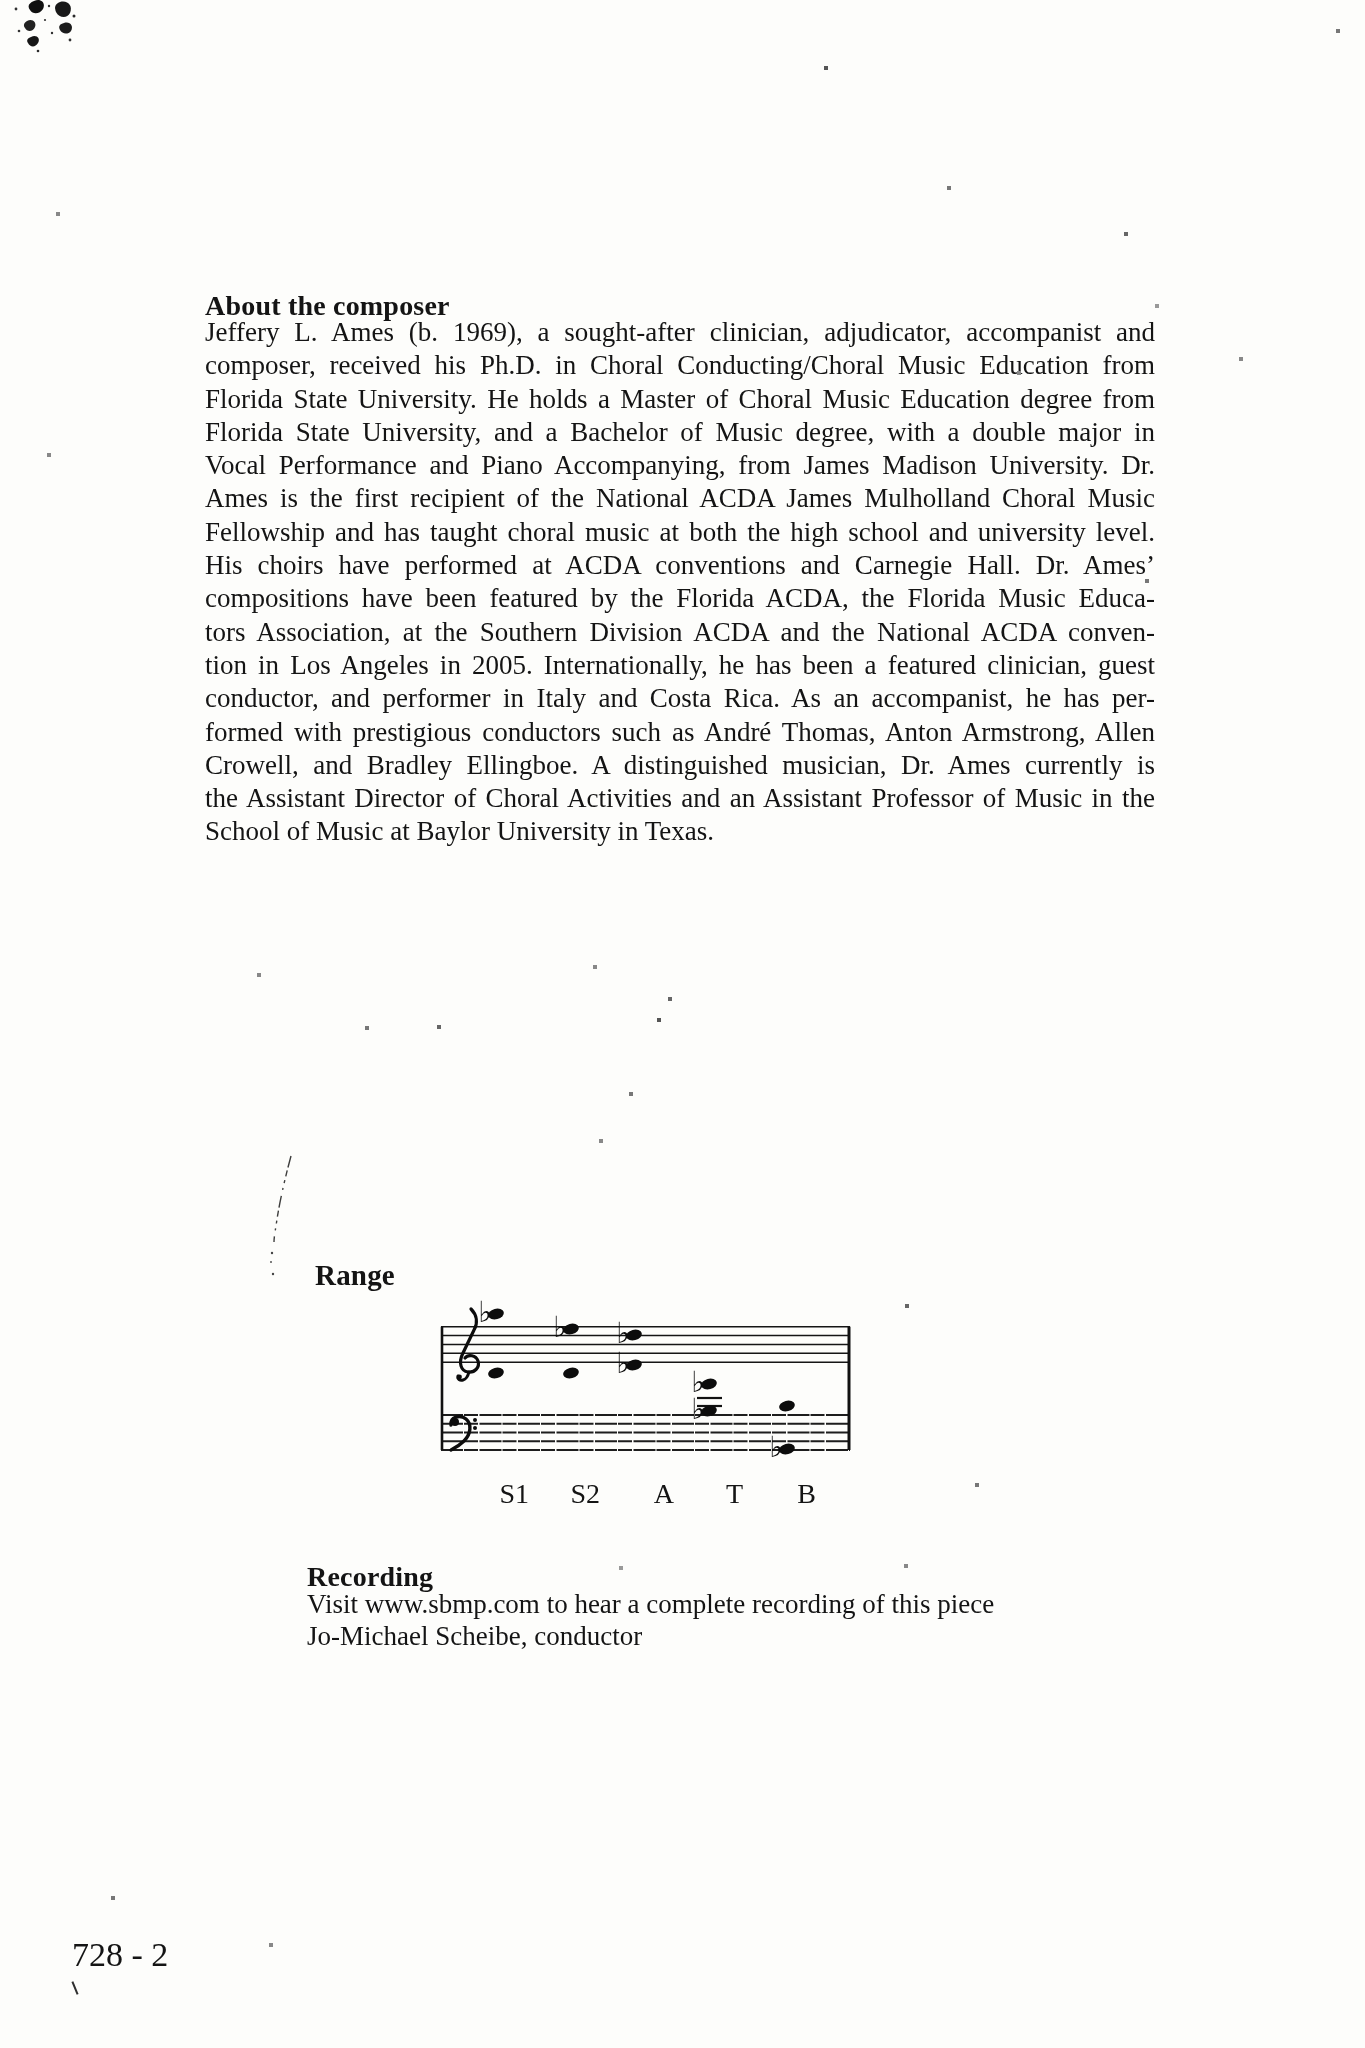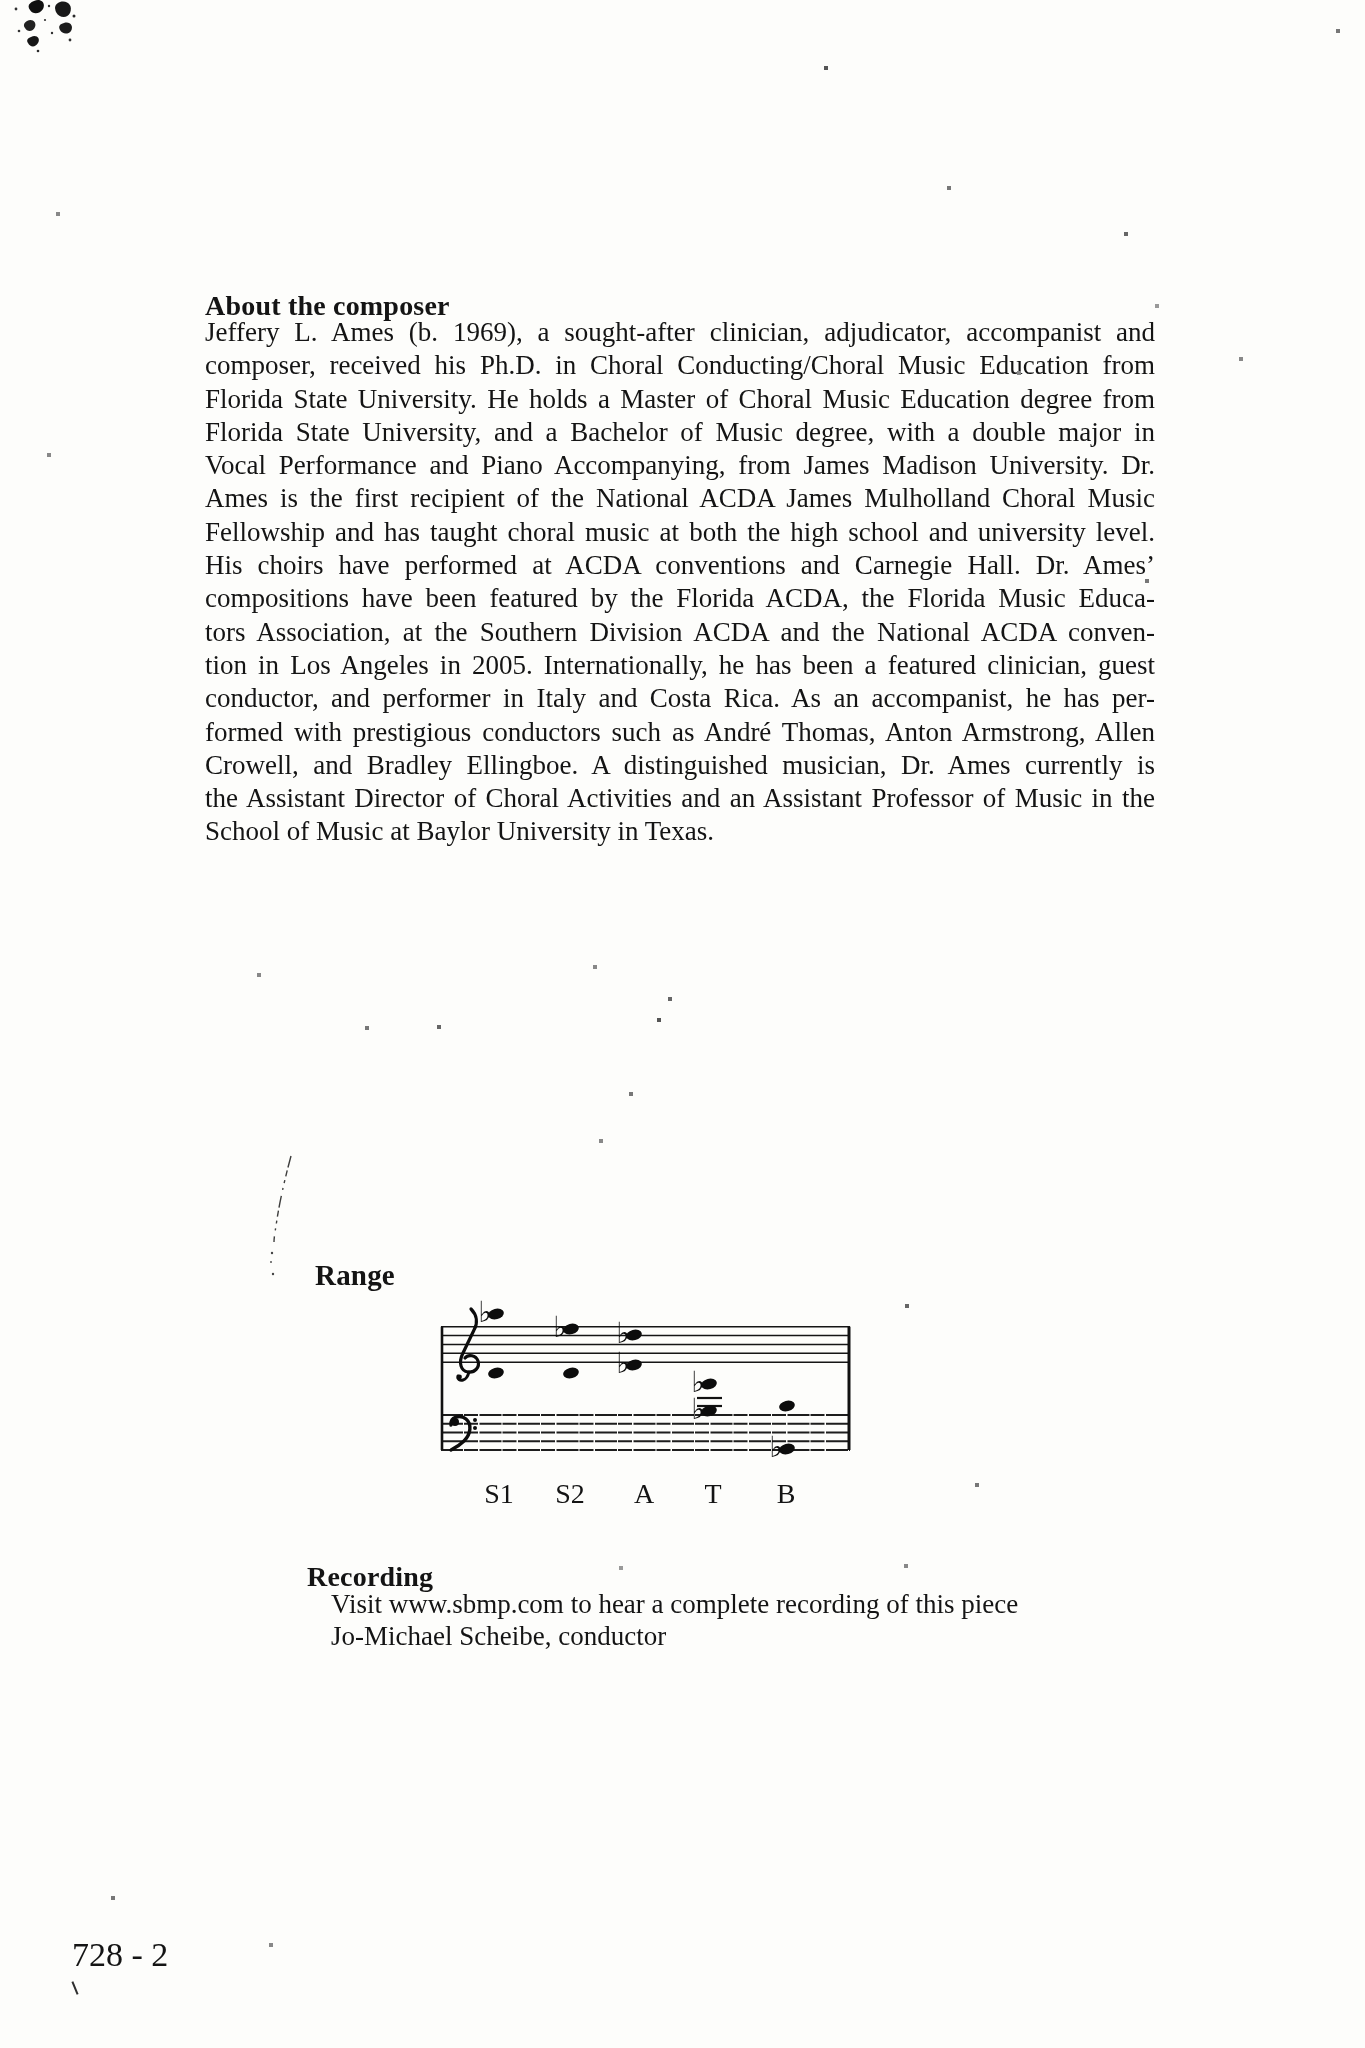--- a/index.html
+++ b/index.html
@@ -13,24 +13,24 @@
   .heading{font-weight:bold;letter-spacing:.2px;margin-top:6px;}
   #about-heading{left:205px;top:284px;font-size:28px;}
   #about-lines{left:205px;top:316px;width:950px;font-size:27px;}
   .jline{
     height:33.3px;line-height:33.3px;white-space:nowrap;
     text-align:justify;text-align-last:justify;text-justify:inter-word;
   }
   .jline.last{text-align-last:left;}
   #range-heading{left:315px;top:1253px;font-size:29px;}
   #staff-svg{left:430px;top:1295px;}
-  #voice-labels span{position:absolute;top:1478px;width:60px;text-align:center;font-size:28px;}
+  #voice-labels span{position:absolute;top:1478px;width:60px;text-align:right;font-size:28px;}
   #recording-heading{left:307px;top:1555px;font-size:28px;}
   #recording-lines{left:307px;top:1589px;font-size:27px;}
-  .rline{line-height:31.6px;white-space:nowrap;margin-left:24px;}
+  .rline{line-height:31.6px;white-space:nowrap;}
   #page-number{left:72px;top:1936px;font-size:34px;text-align:center;}
   #pen-tick{left:74px;top:1981px;width:2px;height:14px;background:#2e2e2e;transform:rotate(-22deg);}
   
   #specks{left:0;top:0;width:2px;height:2px;background:transparent;
     box-shadow:
       825px 67px 0 1px #555, 906px 1305px 0 1px #666, 976px 1484px 0 1px #777,
       594px 966px 0 1px #888, 669px 998px 0 1px #666, 658px 1019px 0 1px #555,
       630px 1093px 0 1px #777, 600px 1140px 0 1px #888, 258px 974px 0 1px #888,
       366px 1027px 0 1px #777, 438px 1026px 0 1px #666, 112px 1897px 0 1px #777,
       270px 1944px 0 1px #888, 1240px 358px 0 1px #888, 1337px 30px 0 1px #777,

